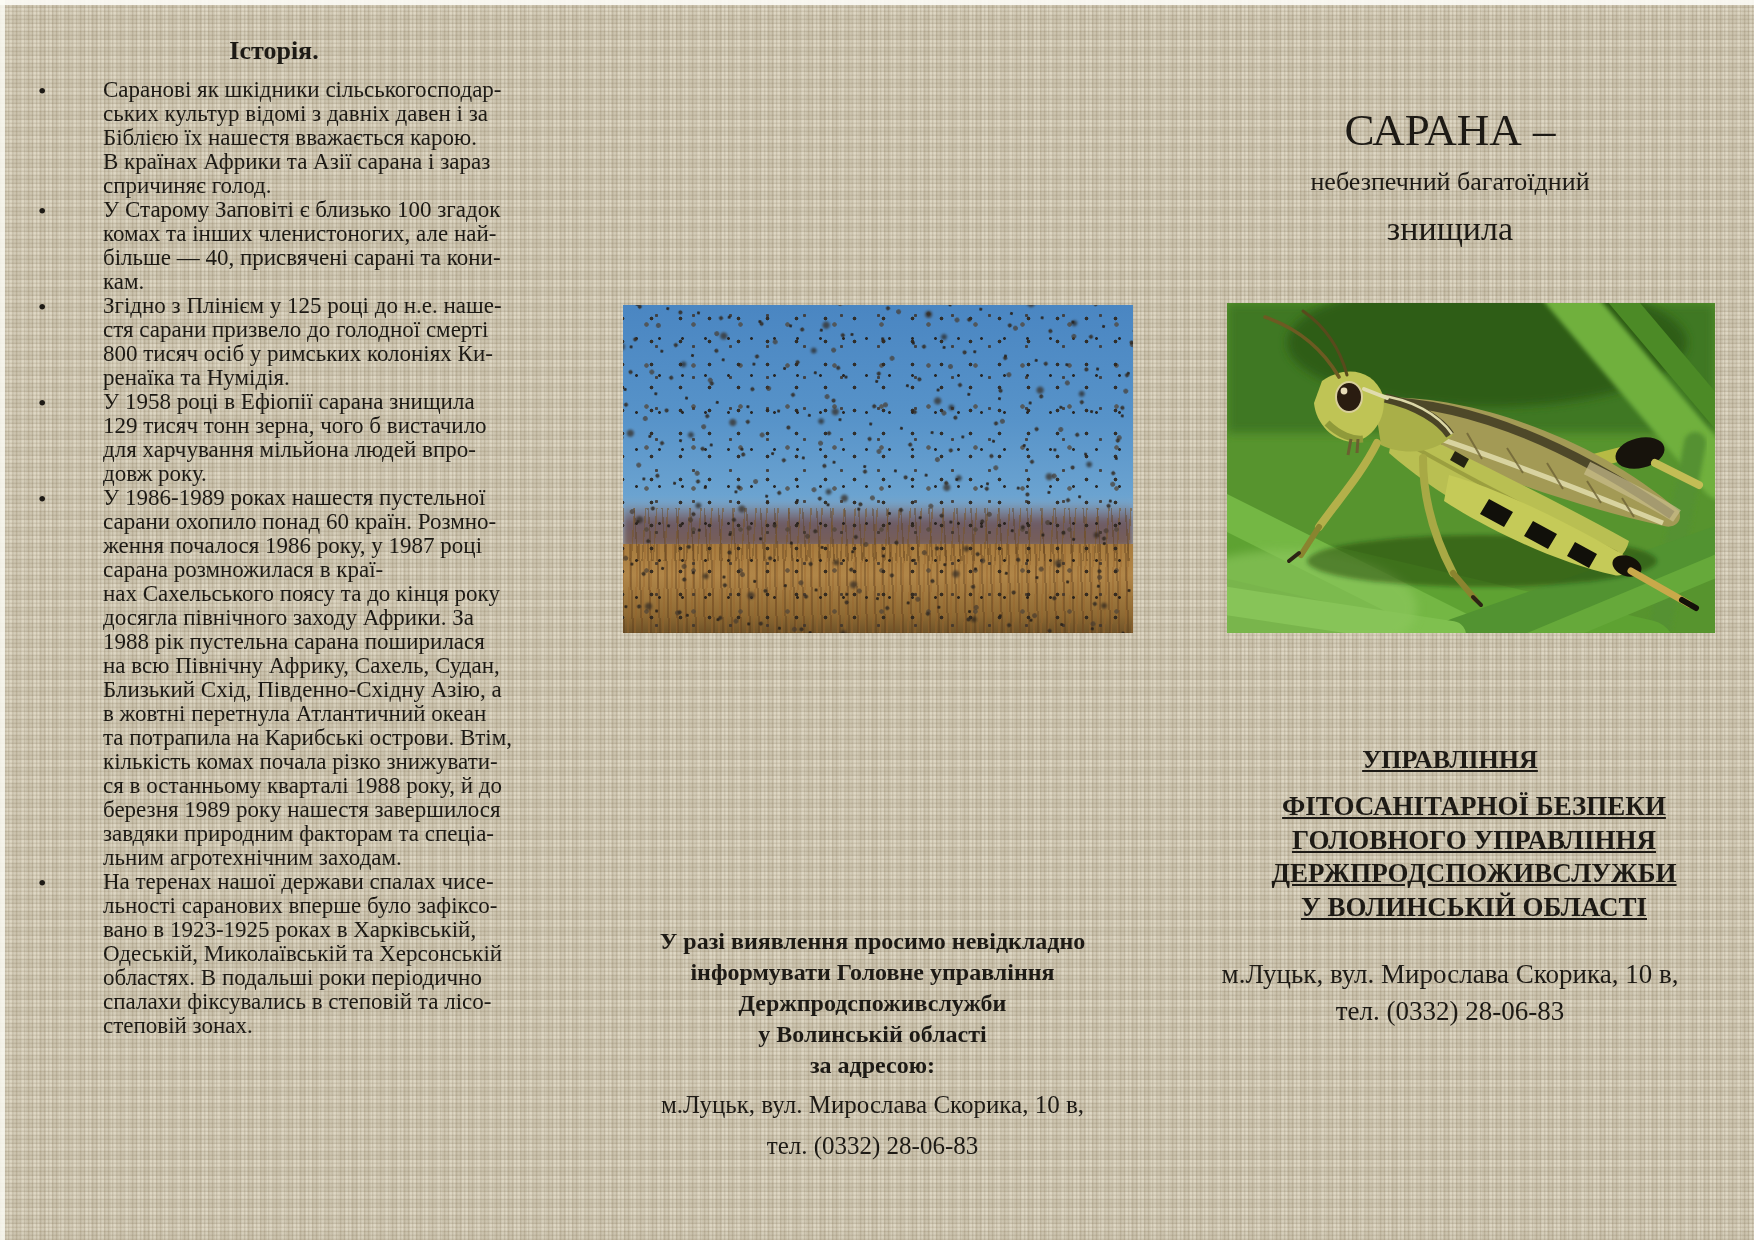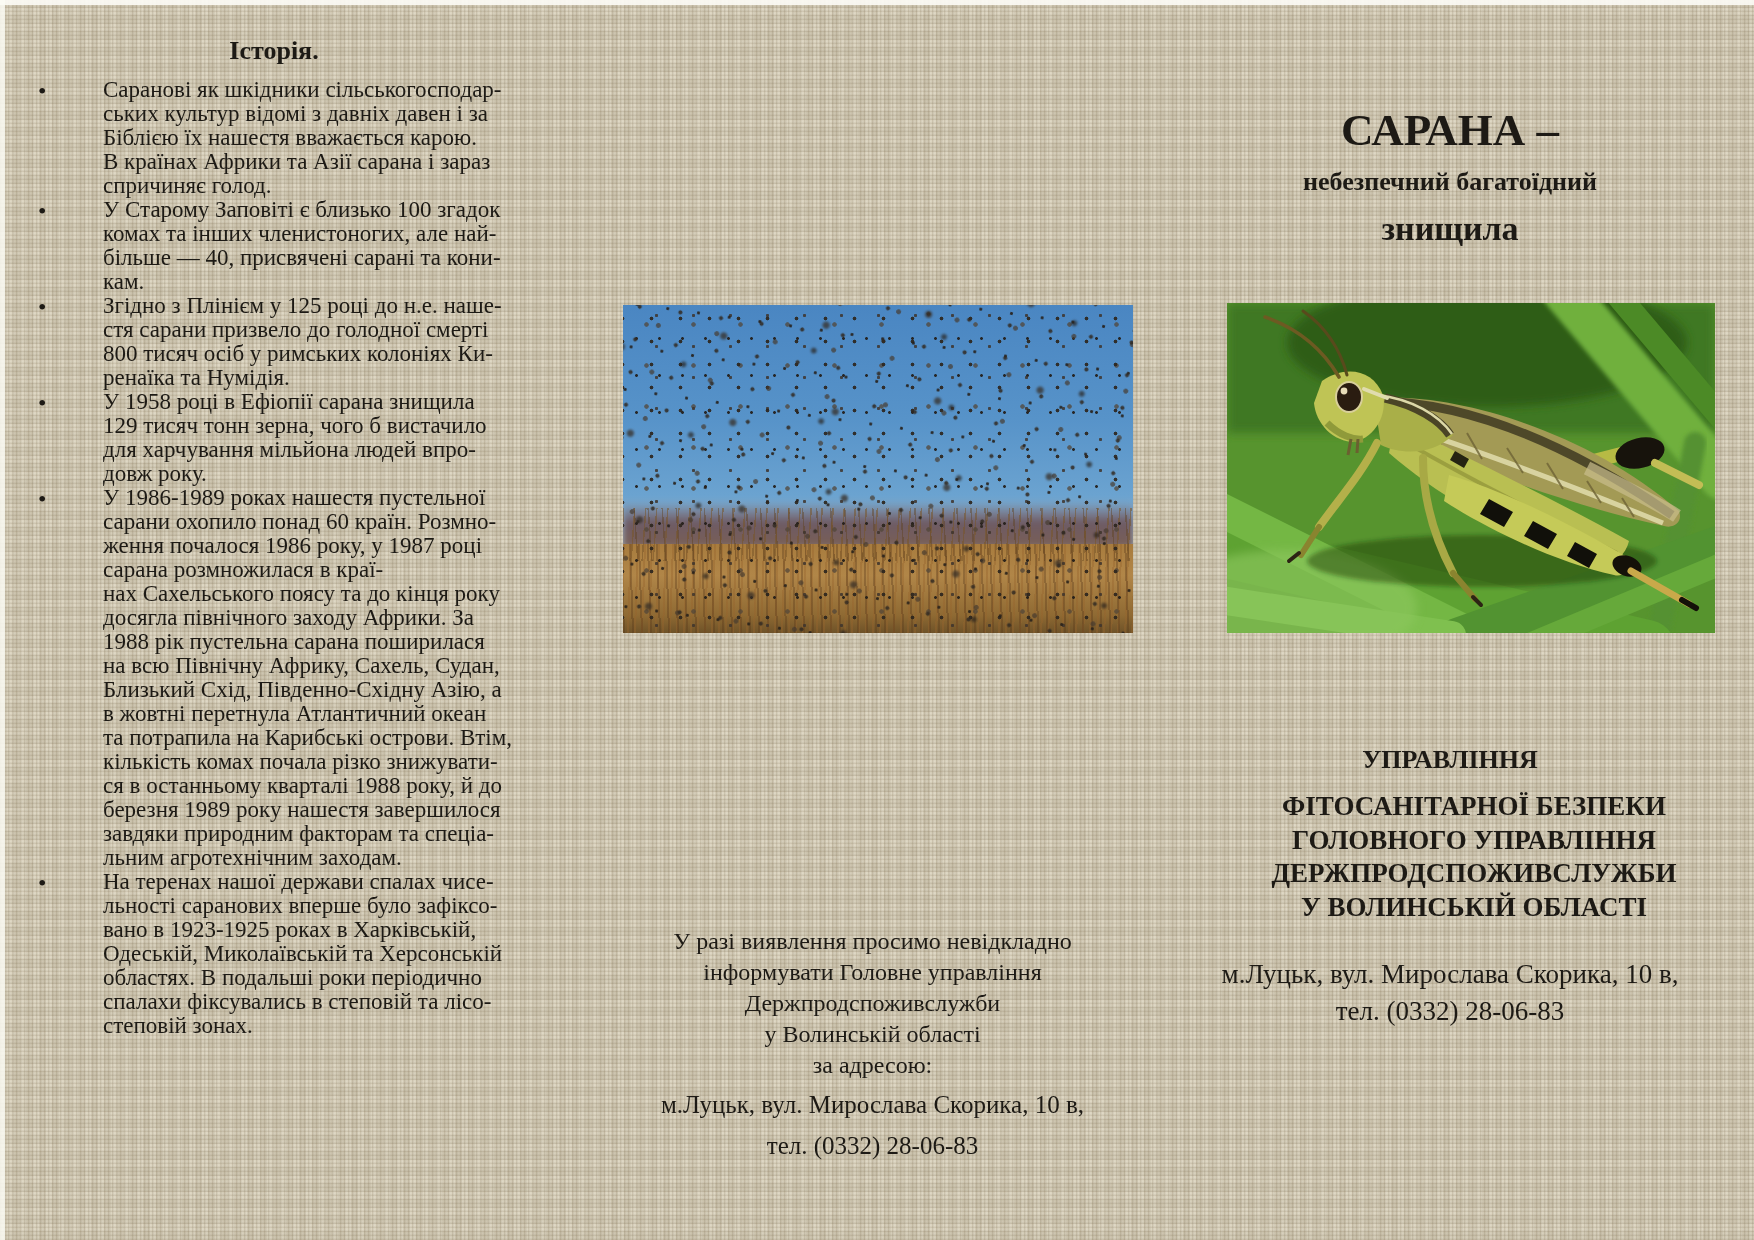--- a/index.html
+++ b/index.html
@@ -55,34 +55,34 @@
     background-position:11px 3px,23px 19px,5px 31px;filter:blur(0.3px);}
   .specks-c{transform:rotate(-6deg);
     background-image:
       radial-gradient(circle, rgba(55,46,38,0.75) 3px, rgba(0,0,0,0) 4.2px),
       radial-gradient(circle, rgba(40,34,28,0.7) 2.4px, rgba(0,0,0,0) 3.4px);
     background-size:103px 87px,131px 71px;
     background-position:37px 21px,83px 53px;filter:blur(1.1px);}
 
   
   .mid-text{position:absolute;left:605px;top:926px;width:535px;text-align:center;}
-  .mid-intro{font-size:24px;line-height:31px;white-space:pre-line;margin:0;}
+  .mid-intro{font-size:24px;line-height:31px;white-space:pre-line;margin:0;font-weight:bold;}
   .mid-address{font-size:25px;line-height:30px;margin:9px 0 0 0;}
   .mid-phone{font-size:25px;line-height:30px;margin:11px 0 0 0;}
 
   
-  .right-title{position:absolute;left:1160px;top:102px;width:580px;text-align:center;font-weight:bold;margin:0;}
+  .right-title{position:absolute;left:1160px;top:102px;width:580px;text-align:center;font-weight:normal;margin:0;}
   .rt1{font-size:45px;line-height:56px;display:block;}
   .rt2{font-size:26px;line-height:48px;display:block;}
   .rt3{font-size:34px;line-height:46px;display:block;}
 
   .gh-photo{position:absolute;left:1227px;top:303px;width:488px;height:330px;overflow:hidden;}
   .gh-photo svg{display:block;width:100%;height:100%;}
 
-  .org-block{position:absolute;left:1160px;top:744px;width:580px;text-align:center;font-weight:bold;}
+  .org-block{position:absolute;left:1160px;top:744px;width:580px;text-align:center;font-weight:bold;text-decoration:underline;}
   .org1{font-size:26px;line-height:32px;margin:0 0 14px 0;}
   .org-rest{font-size:27px;line-height:33.5px;white-space:pre-line;margin:0;padding-left:48px;}
 
   .right-address{position:absolute;left:1150px;top:956px;width:600px;text-align:center;}
   .ra1{font-size:27px;line-height:36px;margin:0;}
   .ra2{font-size:27px;line-height:34px;margin:2px 0 0 0;}
 </style>
 </head>
 <body>
 

